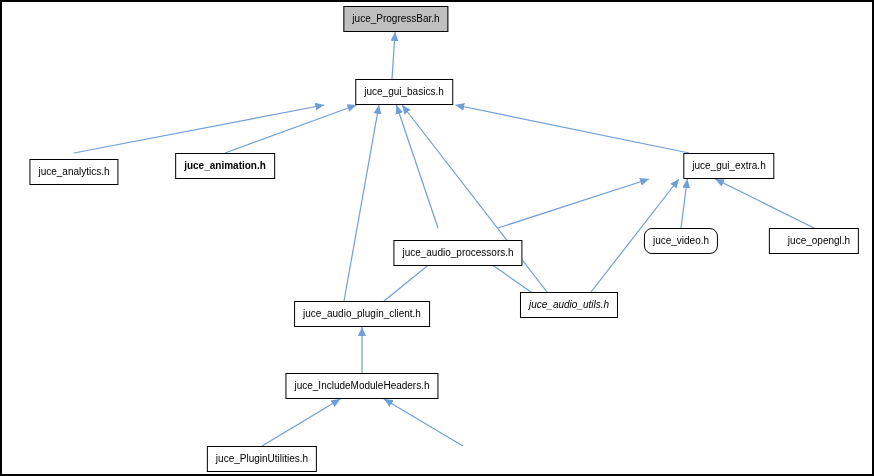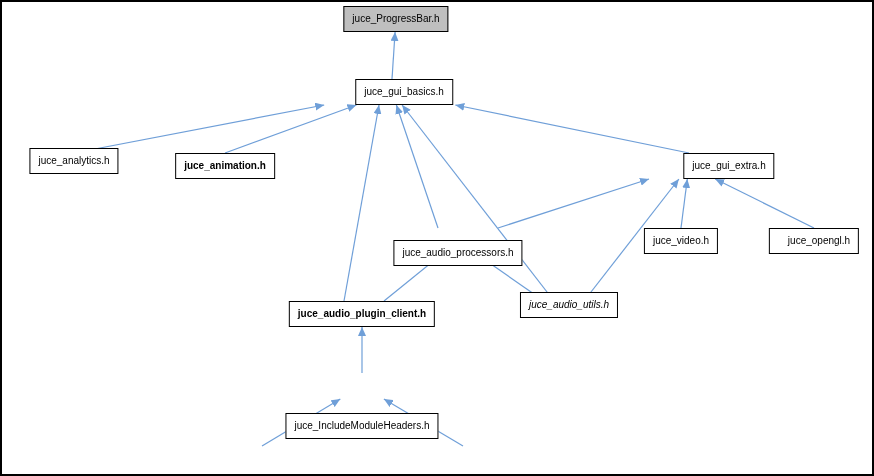--- a/index.html
+++ b/index.html
@@ -44,29 +44,29 @@
     line-height: 17px;
     padding: 3px 8px 4px 8px;
     cursor: pointer;
   }
   .node.highlight {
     background: var(--highlight-bg, #bfbfbf);
   }
   
   .n-progressbar            { left: 394px; top: 4px; }
   .n-gui_basics             { left: 390px; top: 77px; margin-left: 12px; }
-  .n-analytics              { left: 72px;  top: 146px; }
+  .n-analytics              { left: 72px;  top: 157px; }
   .n-animation              { left: 223px; top: 151px; font-weight: bold; }
   .n-gui_extra              { left: 727px; top: 151px; text-align: center; }
   .n-audio_processors       { left: 456px; top: 226px; margin-top: 12px; }
-  .n-video                  { left: 679px; top: 226px; }
+  .n-video                  { left: 679px; top: 226px; border-radius: 8px; }
   .n-opengl                 { left: 812px; top: 226px; padding-left: 18px; }
-  .n-plugin_client          { left: 360px; top: 299px; font-weight: bold; }
+  .n-plugin_client          { left: 360px; top: 299px; }
   .n-audio_utils            { left: 567px; top: 290px; font-style: italic; }
-  .n-include_module_headers { left: 360px; top: 371px; margin-top: 40px; }
+  .n-include_module_headers { left: 360px; top: 371px; }
   .n-plugin_utilities       { left: 260px; top: 444px; }
   .n-vst_window_utilities   { left: 461px; top: 444px; }
 </style>
 </head>
 <body>
 
 <div id="graph">
 
   <svg id="edge-layer">
     <defs>
@@ -96,14 +96,15 @@
   <div class="node n-gui_basics">juce_gui_basics.h</div>
   <div class="node n-analytics">juce_analytics.h</div>
   <div class="node n-animation">juce_animation.h</div>
   <div class="node n-gui_extra">juce_gui_extra.h</div>
   <div class="node n-audio_processors">juce_audio_processors.h</div>
   <div class="node n-video">juce_video.h</div>
   <div class="node n-opengl">juce_opengl.h</div>
   <div class="node n-plugin_client">juce_audio_plugin_client.h</div>
   <div class="node n-audio_utils">juce_audio_utils.h</div>
   <div class="node n-include_module_headers">juce_IncludeModuleHeaders.h</div>
+  <div class="node n-plugin_utilities">juce_PluginUtilities.h</div>
 
 </div>
 
 </body></html>

